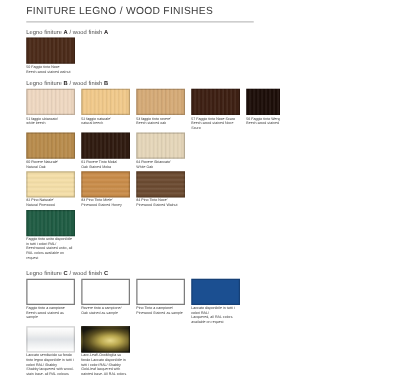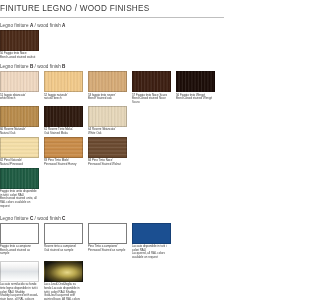--- a/index.html
+++ b/index.html
@@ -3,21 +3,21 @@
 <meta charset="utf-8">
 <style>
   * { box-sizing: border-box; margin: 0; padding: 0; }
   html, body {
     width: 224px; height: 300px;
     background: #ffffff;
     font-family: "Liberation Sans", sans-serif;
     color: #231f20;
     overflow: hidden;
   }
-  .page { position: relative; width: 224px; height: 300px; padding: 0 0; }
+  .page { position: relative; width: 224px; height: 300px; padding: 0 21px; }
 
   
   .title-bar { padding-top: 4px; }
   .title {
     font-size: 8.2px;
     letter-spacing: 0.25px;
     color: #3a3a3a;
     font-weight: 400;
     white-space: nowrap;
   }

